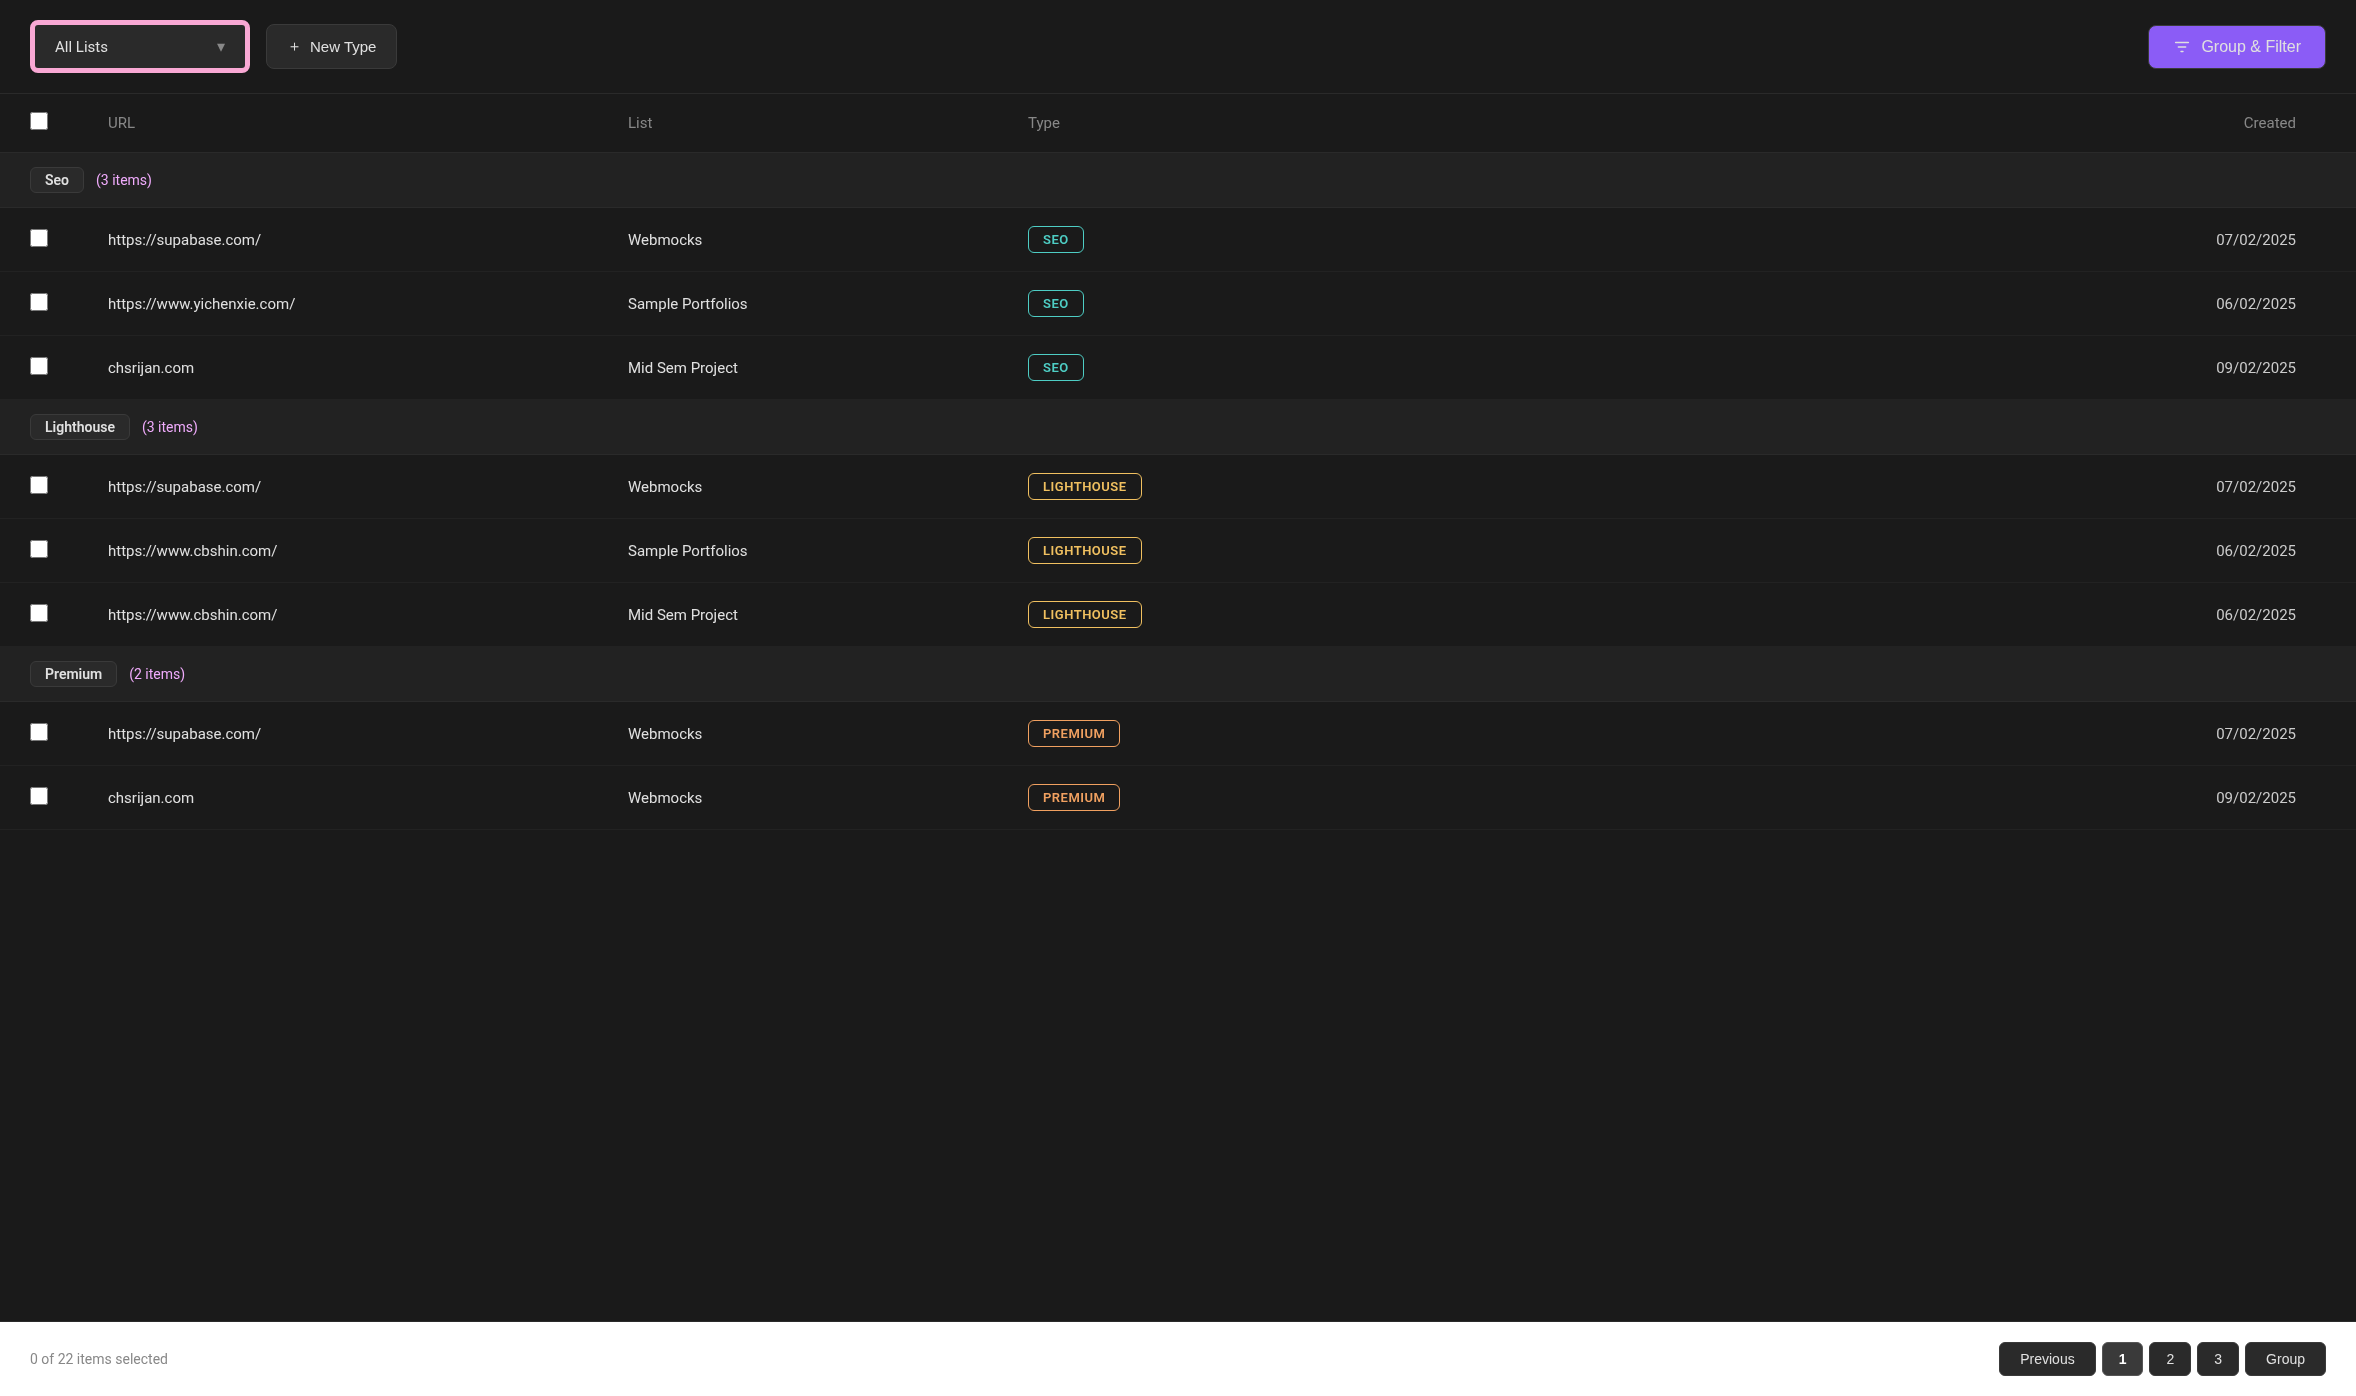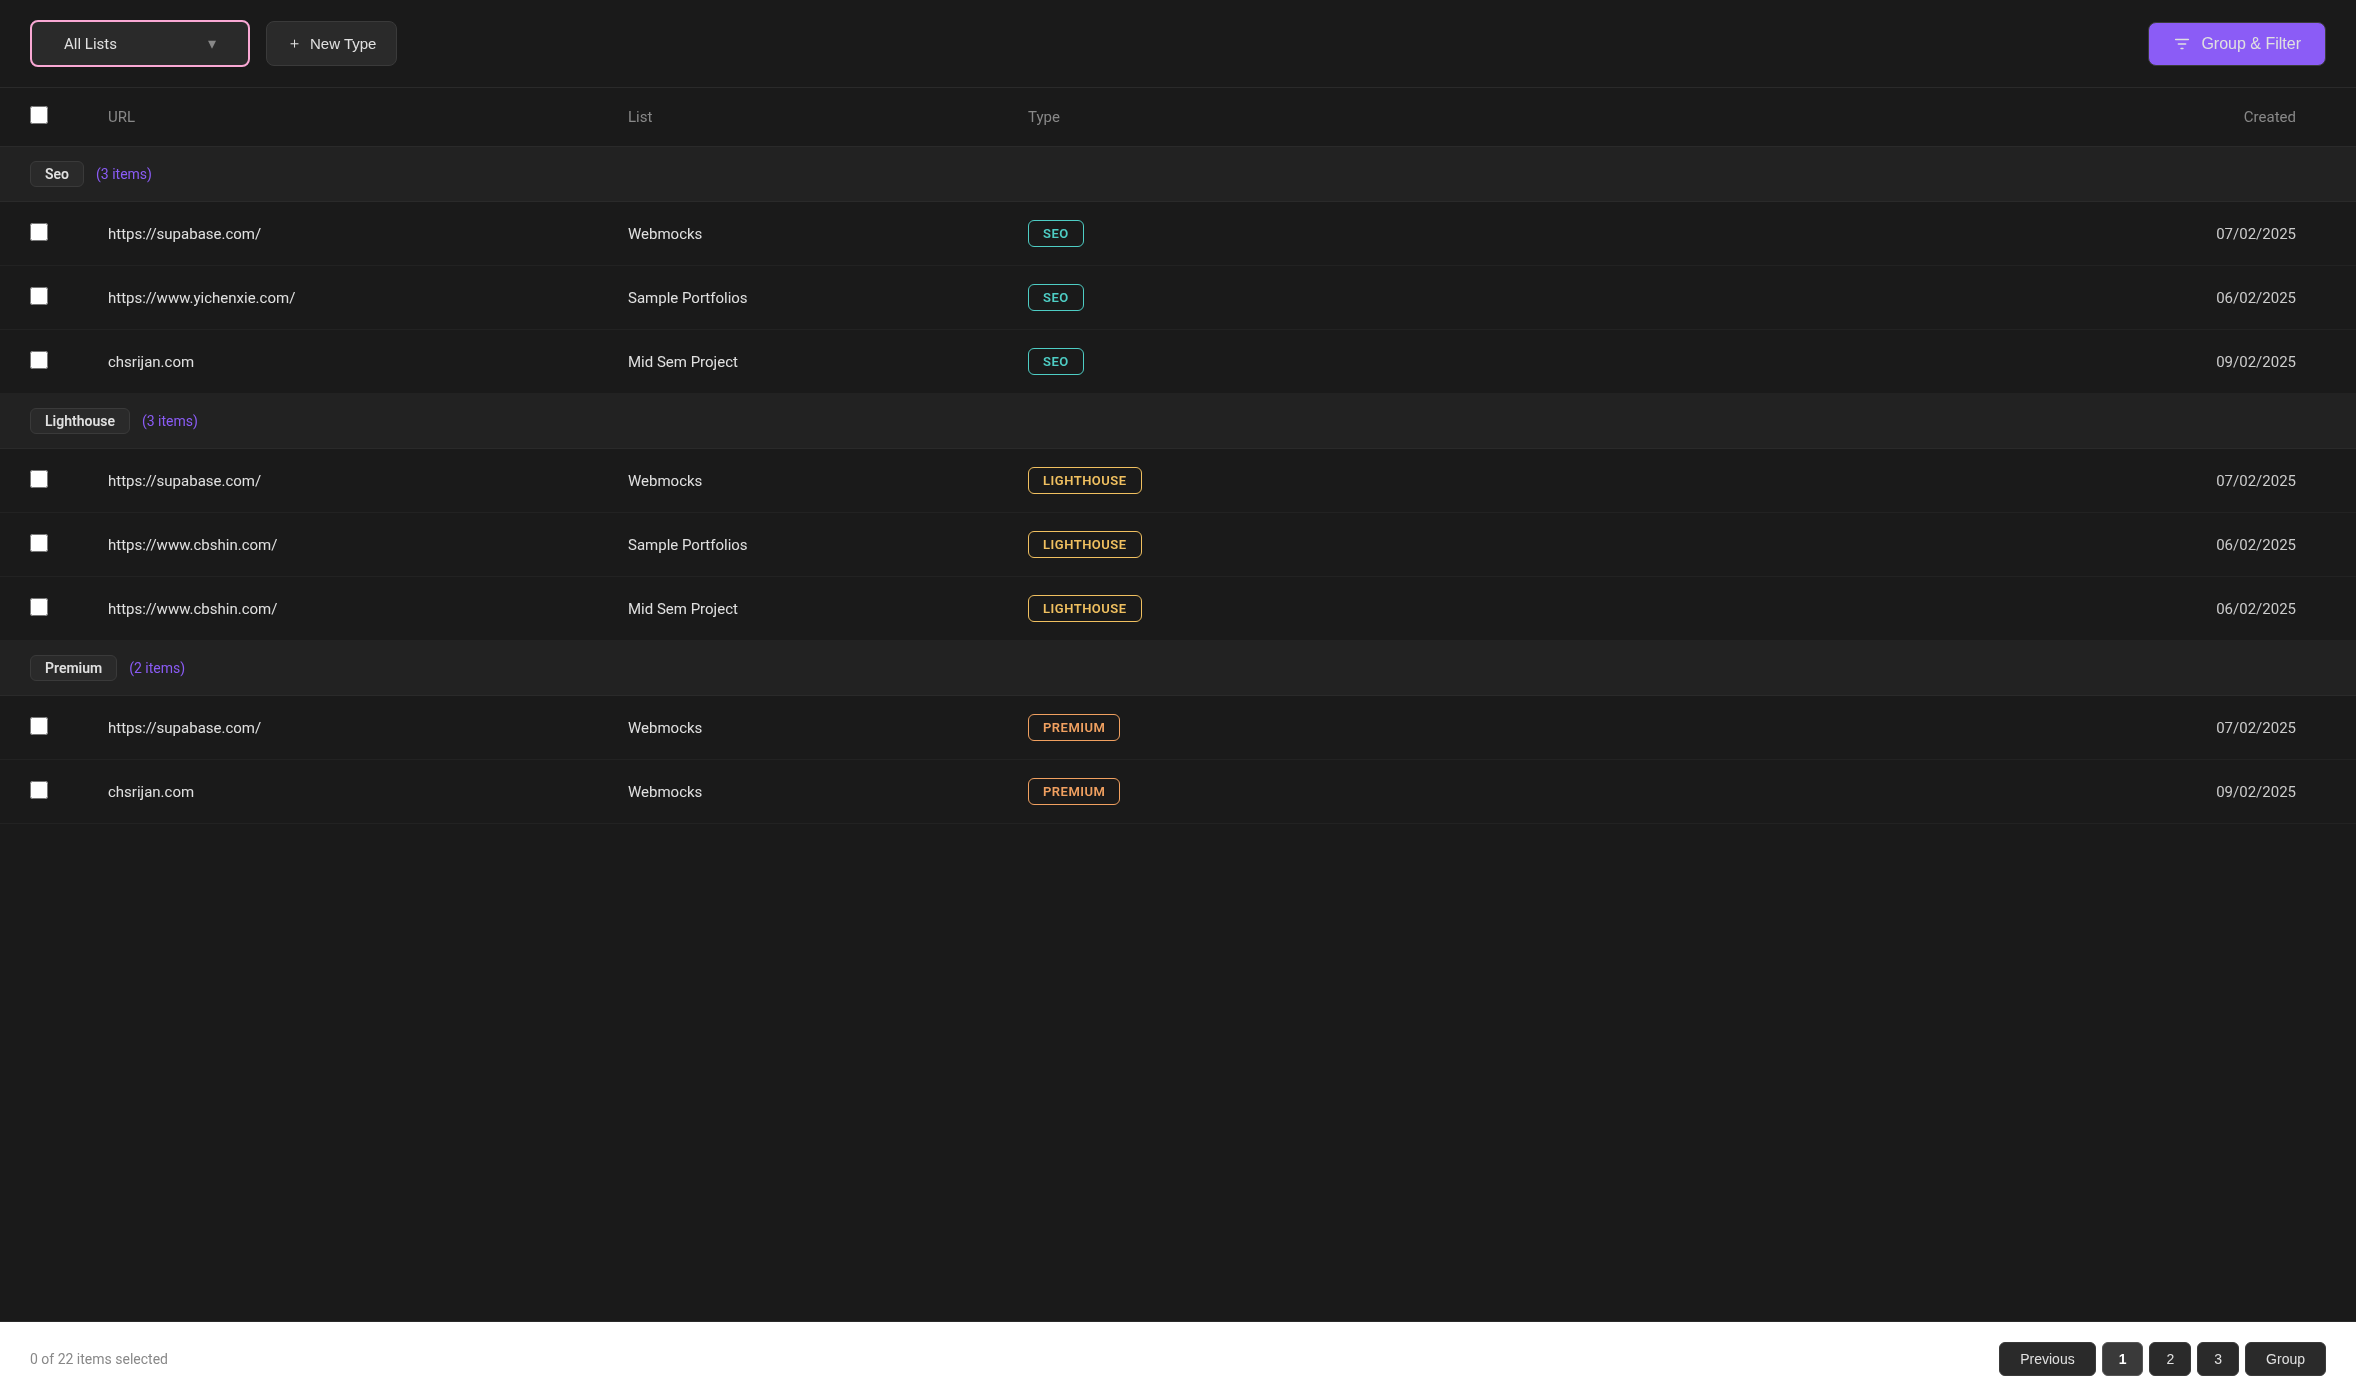--- a/index.html
+++ b/index.html
@@ -29,23 +29,23 @@
       display: flex;
       align-items: center;
       gap: 16px;
     }
 
     .all-lists-dropdown {
       display: flex;
       align-items: center;
       gap: 3px;
       background: #2a2a2a;
-      border: 2px solid #f9a8d4;
+      border: 5px solid #f9a8d4;
       border-radius: 8px;
-      padding: 12px 32px;
+      padding: 12px 20px;
       cursor: pointer;
       color: #e0e0e0;
       font-size: 15px;
       min-width: 220px;
     }
 
     .all-lists-dropdown .chevron {
       margin-left: auto;
       font-size: 16px;
       color: #888;
@@ -130,21 +130,21 @@
       background: #2a2a2a;
       border: 1px solid #3a3a3a;
       border-radius: 6px;
       padding: 4px 14px;
       font-size: 14px;
       font-weight: 600;
       color: #e0e0e0;
     }
 
     .group-count {
-      color: #8b5cf6;
+      color: #f0abfc;
       font-size: 14px;
     }
 
     .data-row td {
       padding: 18px 30px;
       border-bottom: 1px solid #222;
       font-size: 15px;
     }
 
     .data-row td:first-child {

